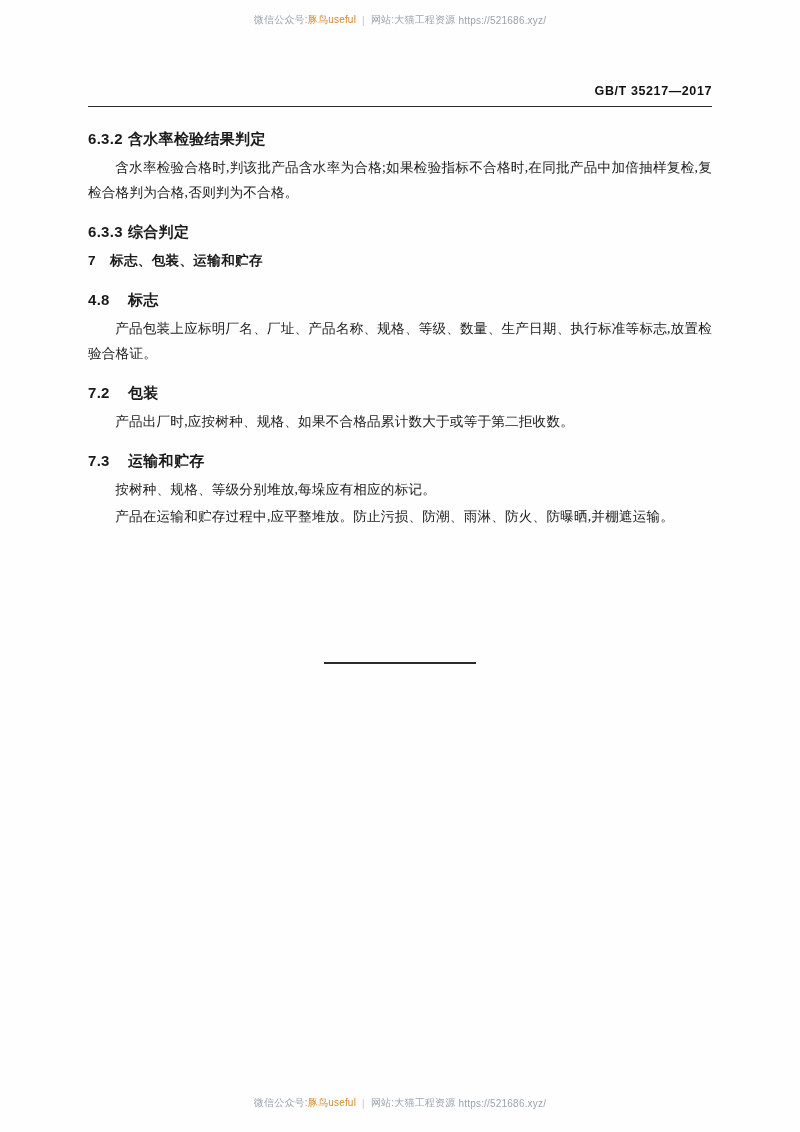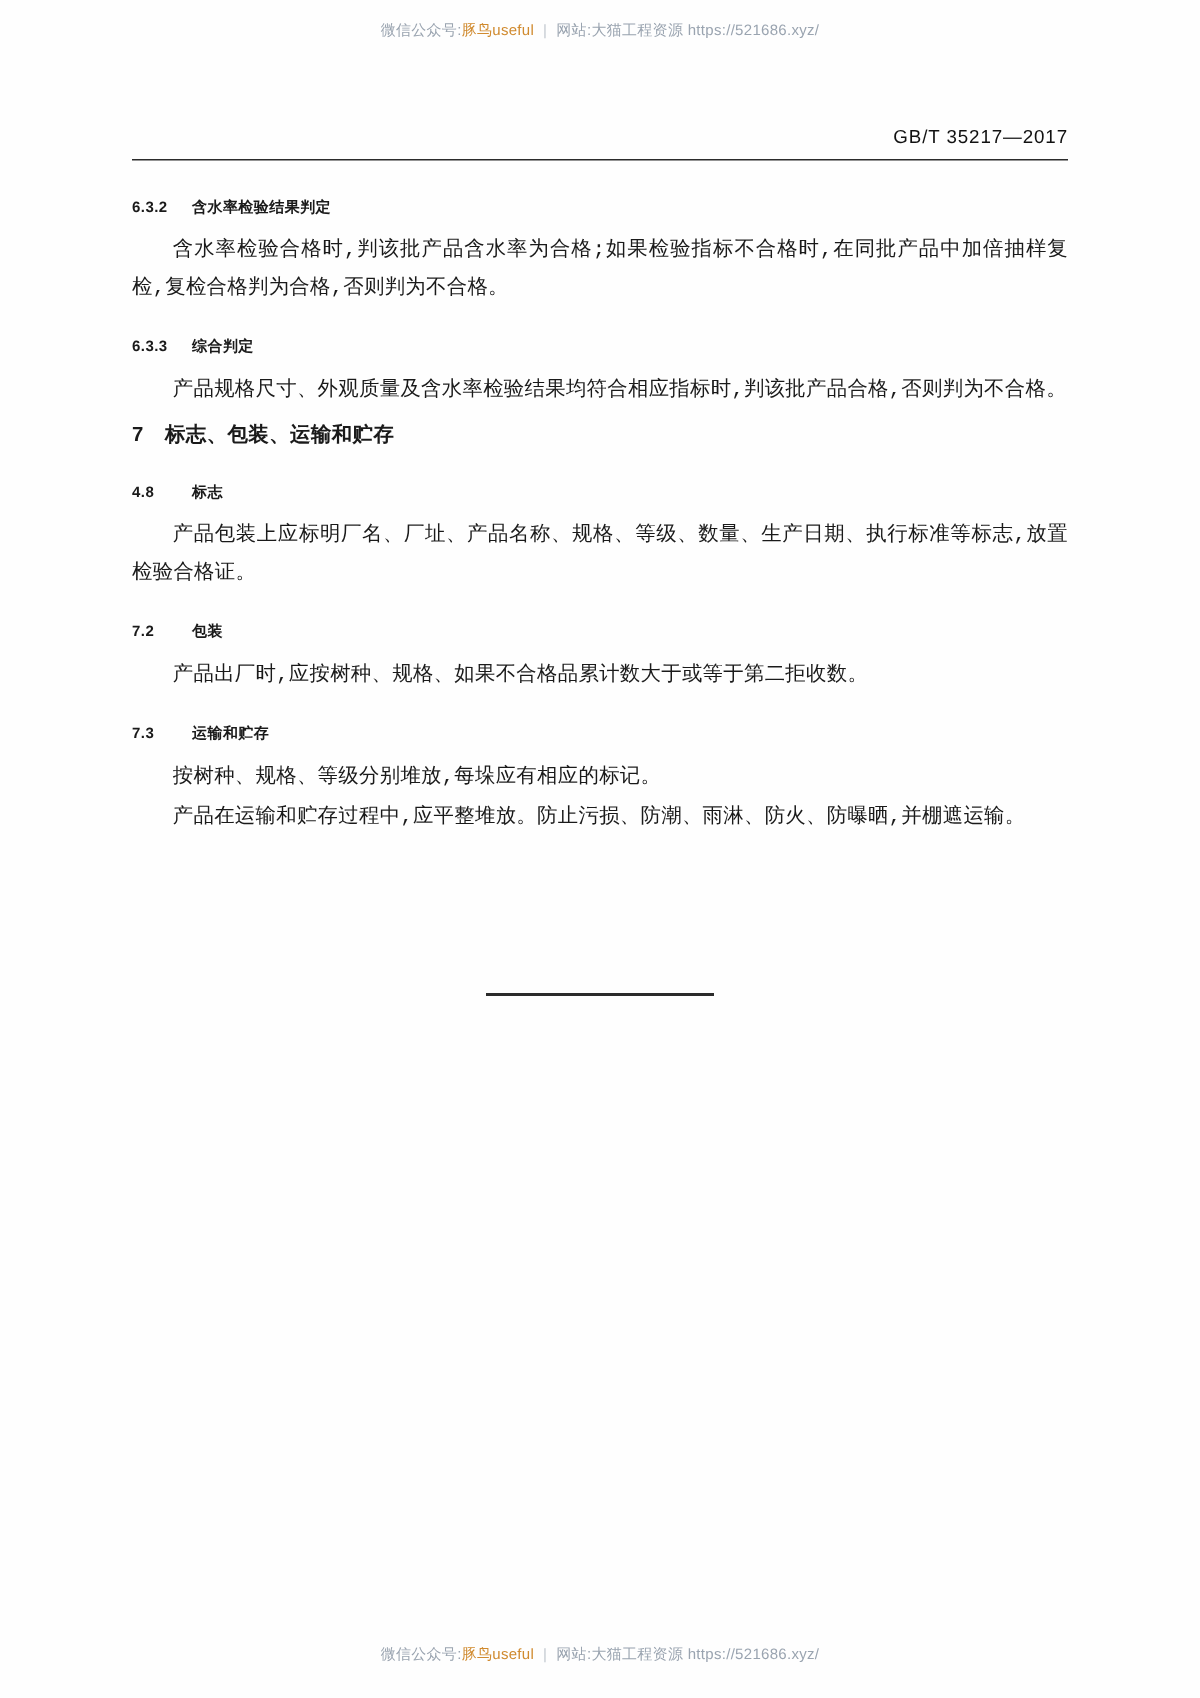--- a/index.html
+++ b/index.html
@@ -52,21 +52,21 @@
     left: 88px;
     right: 88px;
     height: 22px;
   }
   .std-no {
     position: absolute;
     right: 0;
     top: 0;
     font-family: "Liberation Sans", "DejaVu Sans", sans-serif;
     font-size: 12.5px;
-    font-weight: normal;
+    font-weight: bold;
     letter-spacing: 0.6px;
     color: #111;
   }
   .header-rule {
     position: absolute;
     top: 22px;
     left: 0;
     right: 0;
     border-top: 1px solid #2b2b2b;
   }
@@ -86,26 +86,25 @@
     text-align: justify;
     text-justify: inter-ideograph;
     letter-spacing: 0.2px;
   }
 
   .para {
     margin-bottom: 2px;
   }
   .para.indent {
     text-indent: 2em;
-    font-family: Liberation Mono, monospace;
   }
 
   .h-num {
     font-family: "Liberation Sans", "DejaVu Sans", sans-serif;
-    font-size: 10px;
+    font-size: 15px;
     font-weight: bold;
     line-height: 25px;
     margin-top: 14px;
     margin-bottom: 4px;
     letter-spacing: 0.3px;
   }
   .h-num .num {
     display: inline-block;
     min-width: 46px;
   }
@@ -148,21 +147,20 @@
 
 
     <div class="h-num h-sub">
       <span class="num">6.3.2</span><span>含水率检验结果判定</span>
     </div>
     <p class="para indent">含水率检验合格时,判该批产品含水率为合格;如果检验指标不合格时,在同批产品中加倍抽样复检,复检合格判为合格,否则判为不合格。</p>
 
     <div class="h-num h-sub">
       <span class="num">6.3.3</span><span>综合判定</span>
     </div>
-    <p class="para indent">产品规格尺寸、外观质量及含水率检验结果均符合相应指标时,判该批产品合格,否则判为不合格。</p>
 
     <div class="h-num clause">
       <span class="num">7</span><span>标志、包装、运输和贮存</span>
     </div>
 
     <div class="h-num h-sub">
       <span class="num">4.8</span><span>标志</span>
     </div>
     <p class="para indent">产品包装上应标明厂名、厂址、产品名称、规格、等级、数量、生产日期、执行标准等标志,放置检验合格证。</p>
 

